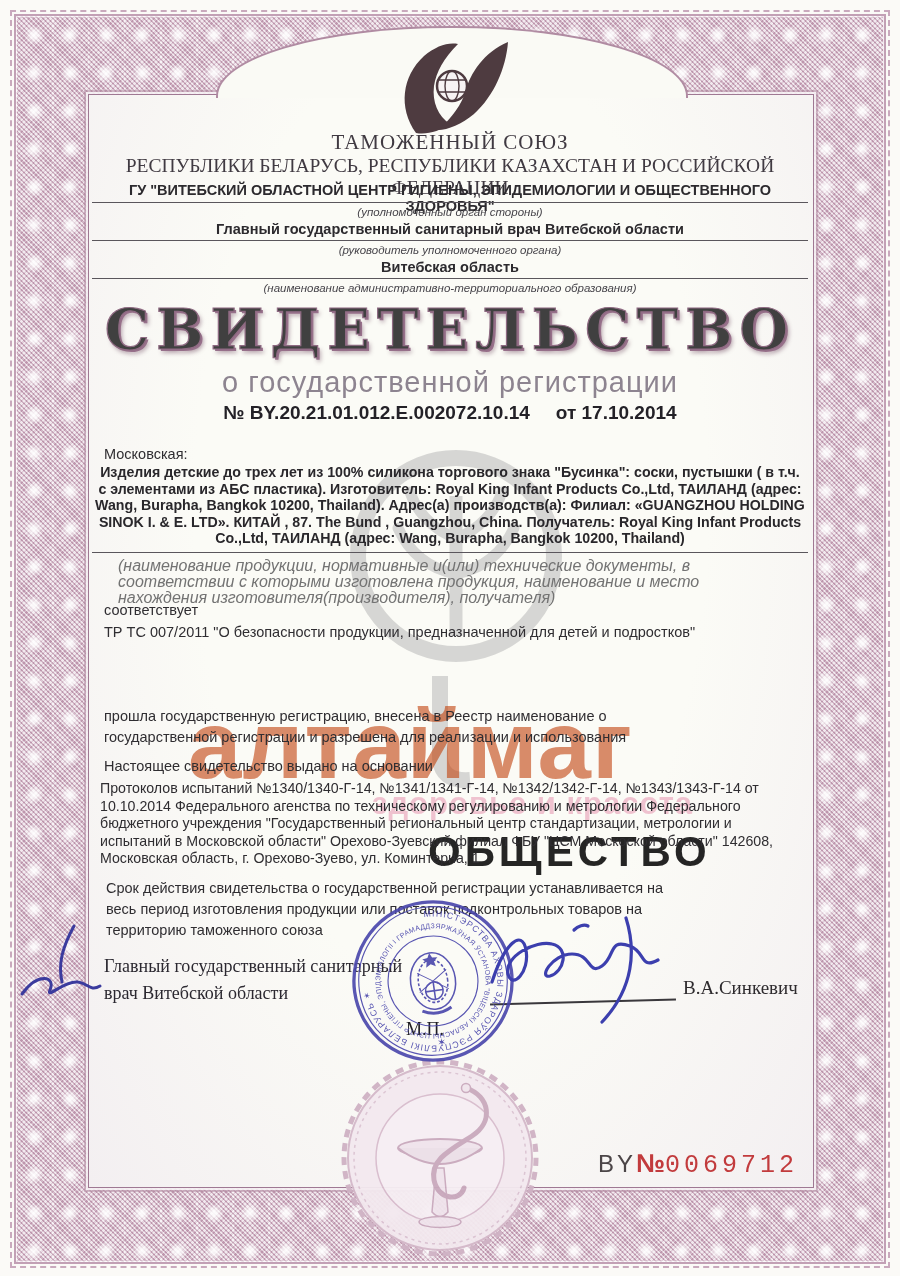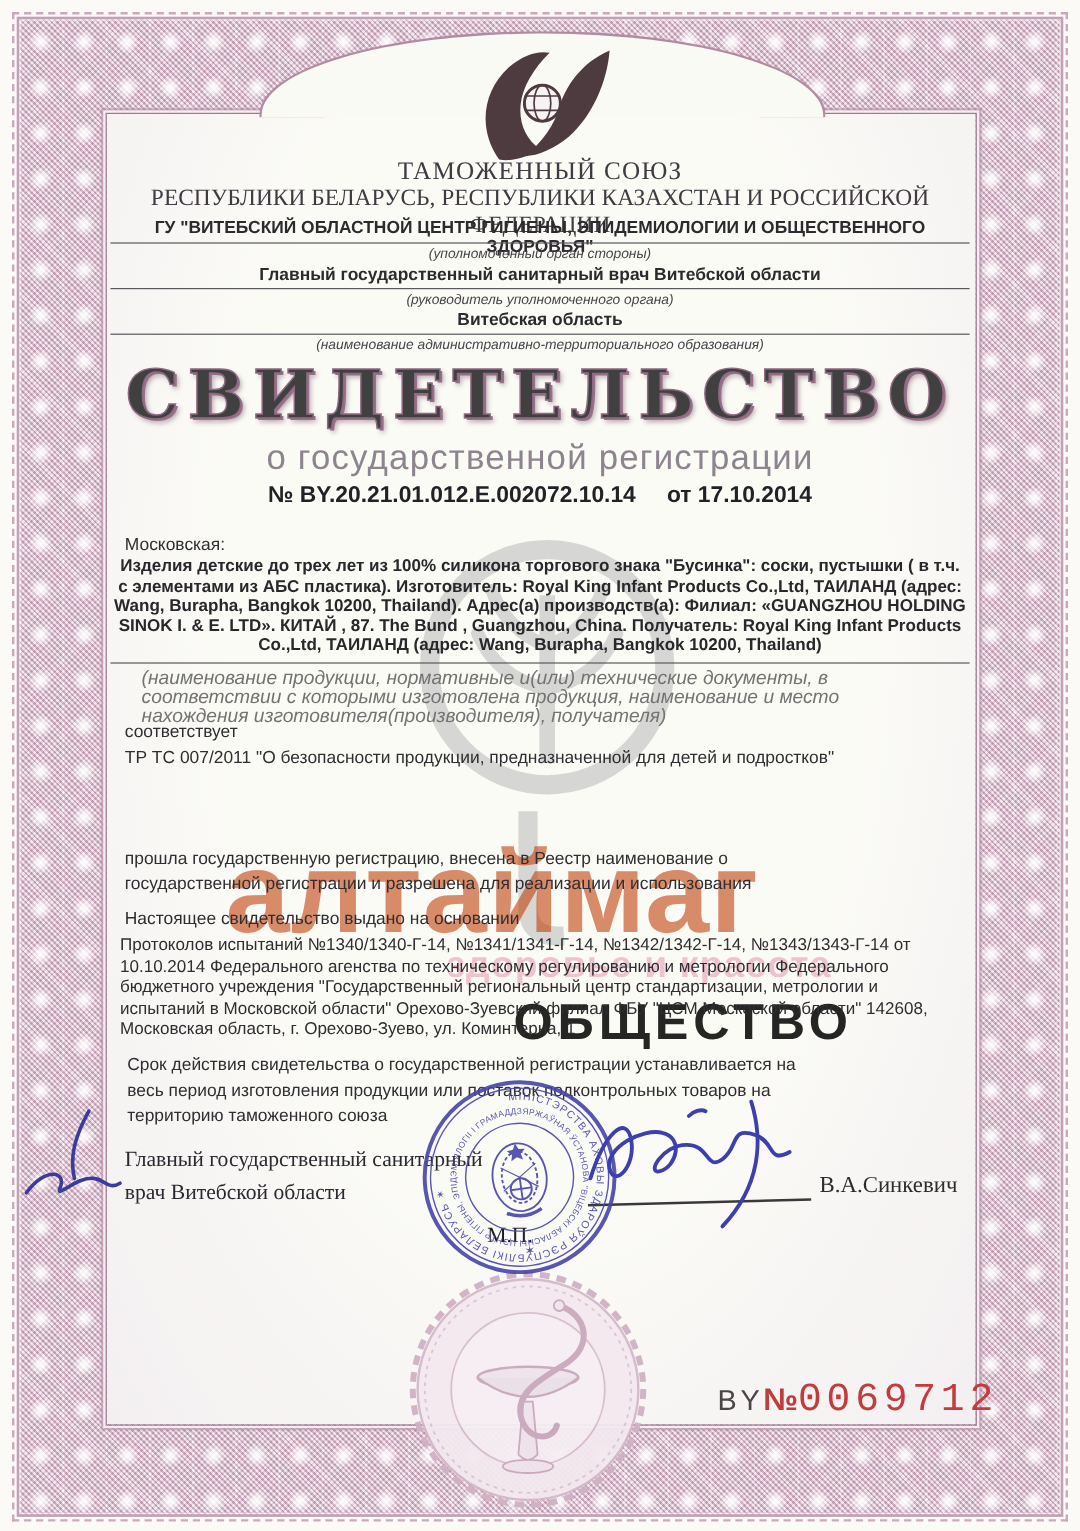--- a/index.html
+++ b/index.html
@@ -63,21 +63,21 @@
   .sigsvg{position:absolute;left:478px;top:910px;z-index:6;}
   .scribble{position:absolute;left:4px;top:920px;z-index:6;}
   .rosette{position:absolute;left:332px;top:1056px;z-index:4;opacity:.95;}
   .logo{position:absolute;left:386px;top:38px;z-index:3;}
   .treewm{position:absolute;left:344px;top:446px;z-index:1;opacity:.5;}
   
   .serial{position:absolute;left:598px;top:1148px;z-index:5;display:flex;align-items:baseline;}
   .serial .by{font-size:24px;color:#4b4547;letter-spacing:3px;}
   .serial .no{font-size:26px;color:#c23b3d;font-weight:bold;}
   .serial .digits{font-family:"Liberation Mono","DejaVu Sans Mono",monospace;
-    font-size:33px;color:#c23b3d;letter-spacing:4px;}
+    font-size:25px;color:#c23b3d;letter-spacing:4px;}
 </style>
 </head>
 <body>
 
 <div class="page">
 
   <div class="frame"></div>
   <div class="content"></div>
   <div class="arch"></div>
 

